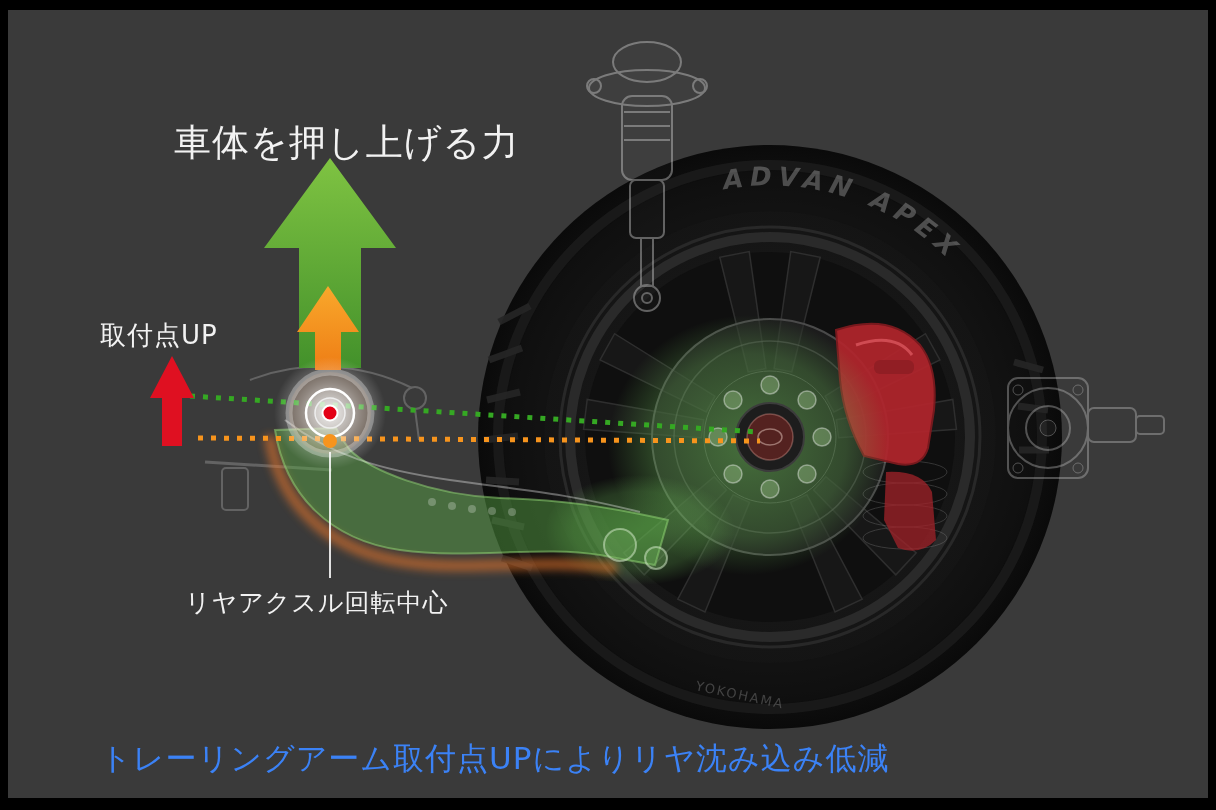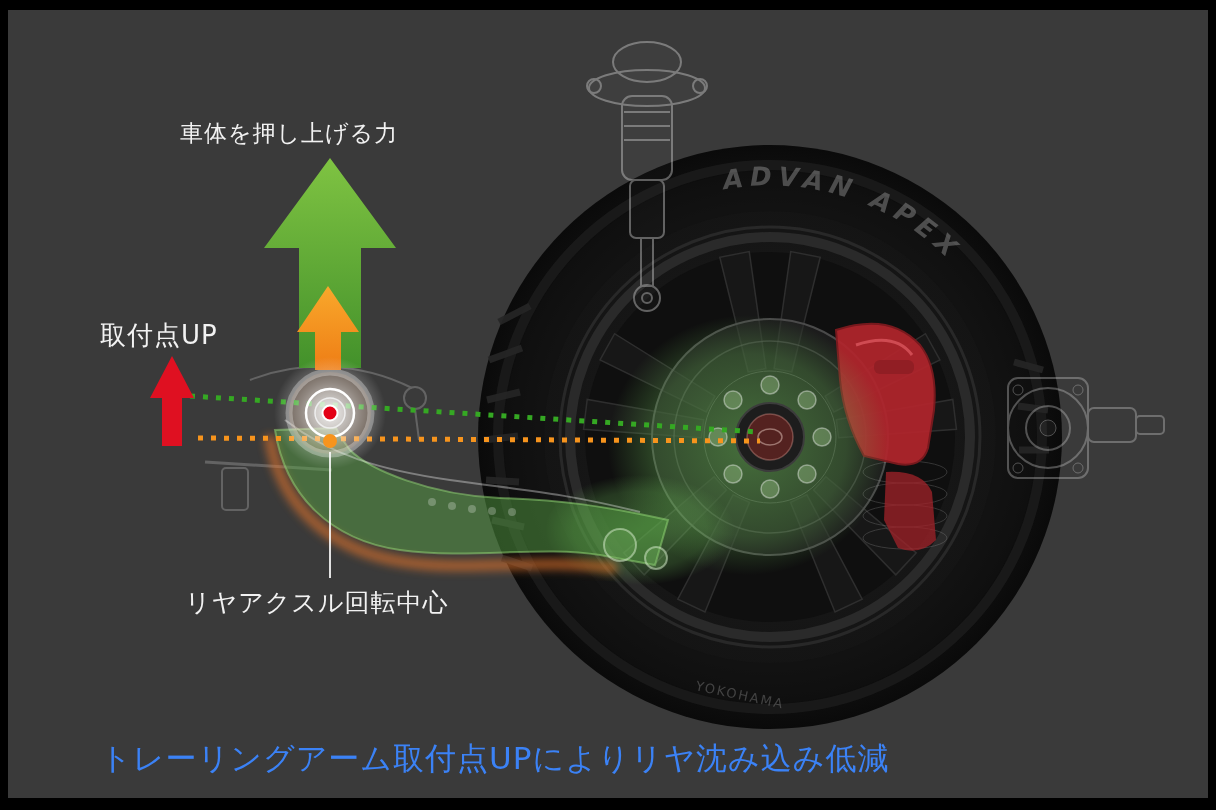--- a/index.html
+++ b/index.html
@@ -2,21 +2,21 @@
 <html><head>
 <meta charset="utf-8">
 <style>
   html,body{margin:0;padding:0;background:#000;}
   .stage{
     position:relative;width:1216px;height:810px;background:#000;
     overflow:hidden;font-family:"DejaVu Sans","Liberation Sans",sans-serif;
   }
   .stage svg{position:absolute;left:0;top:0;}
   .label{position:absolute;color:#f2f2f2;letter-spacing:1px;white-space:nowrap;}
-  .label-force-up{left:180px;top:118px;font-size:23px;font-family:Liberation Mono, monospace;}
+  .label-force-up{left:174px;top:118px;font-size:37px;font-family:Liberation Mono, monospace;}
   .label-mount-up{left:100px;top:318px;font-size:26px;}
   .label-axle-center{left:185px;top:586px;font-size:25px;}
   .caption{position:absolute;left:100px;top:738px;font-size:31px;color:#3b82f6;letter-spacing:1px;white-space:nowrap;}
 </style>
 </head>
 <body>
 
 <div class="stage">
 
 <svg width="1216" height="810" viewBox="0 0 1216 810">

